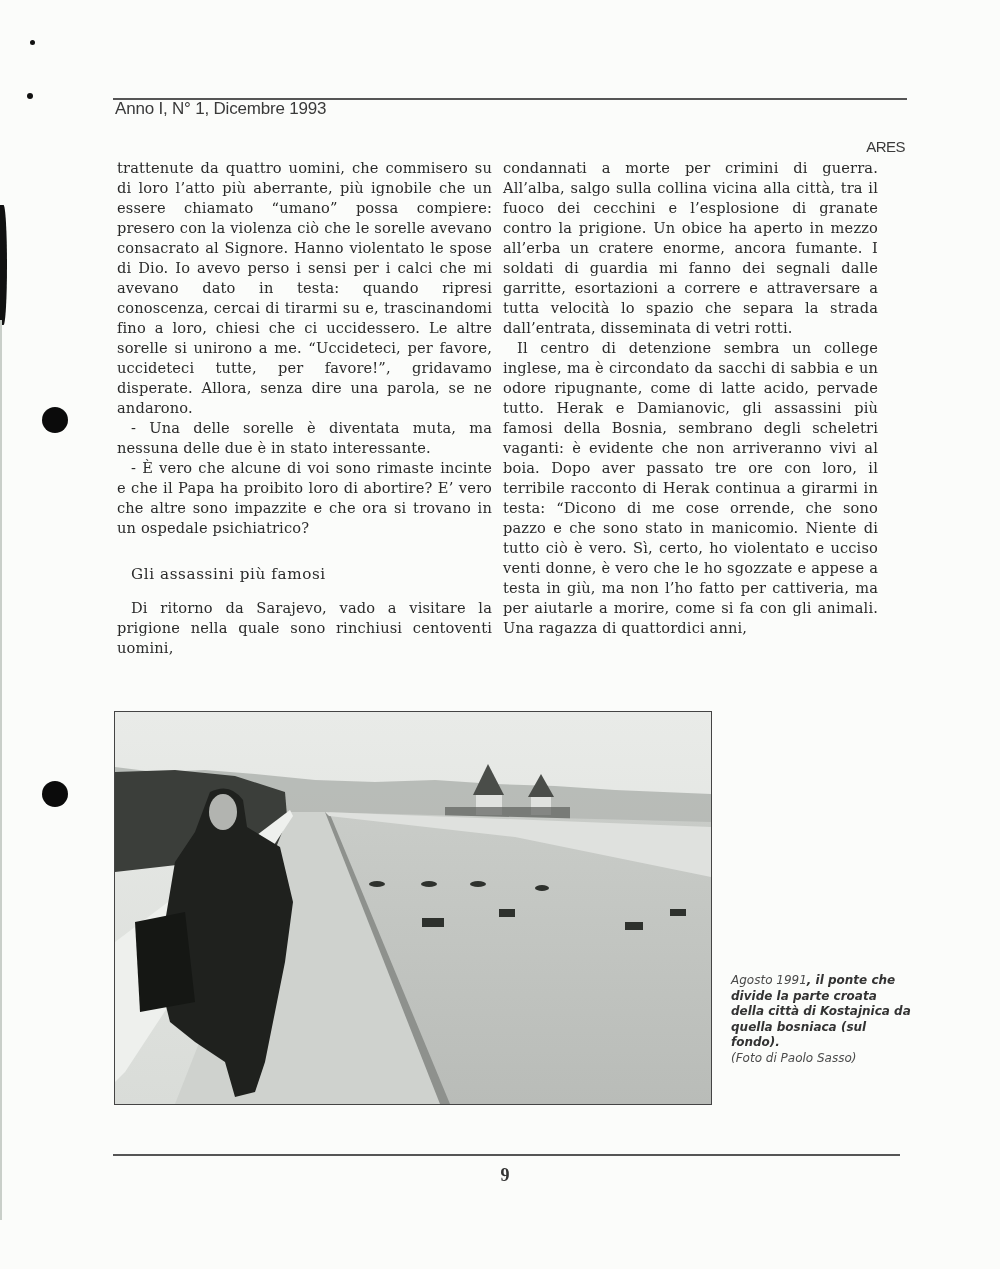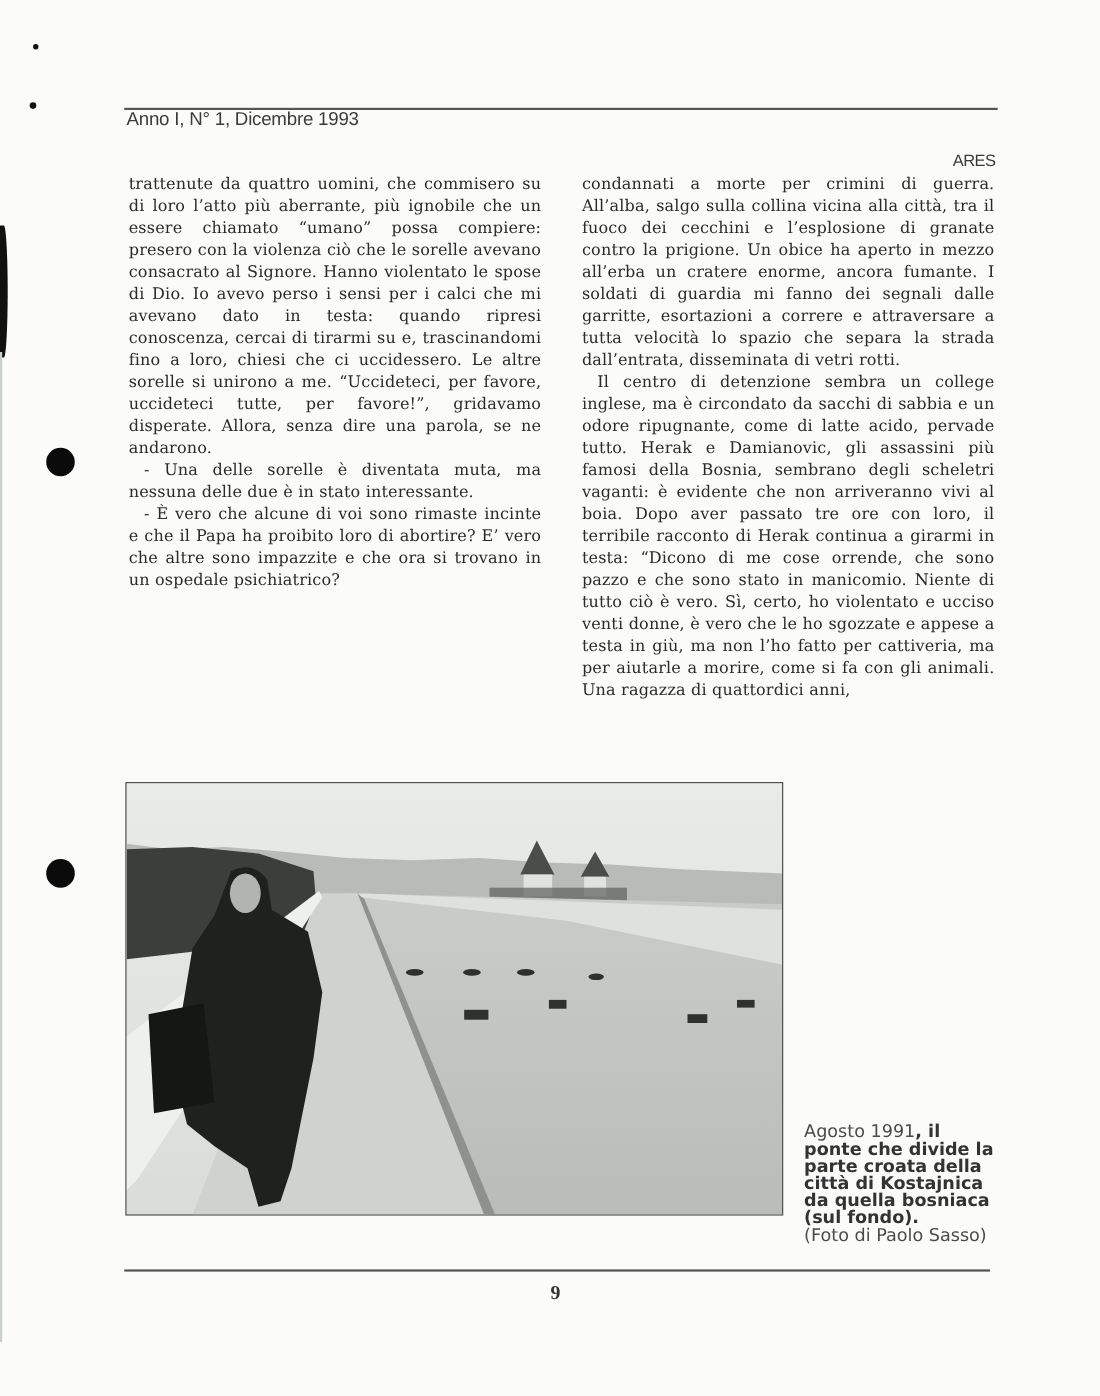--- a/index.html
+++ b/index.html
@@ -29,37 +29,37 @@
   }
   .header-left { left: 115px; }
   .header-right { right: 95px; font-size: 15px; letter-spacing: -0.5px; top: 102px; margin-top: 36px; }
 
   .column {
     position: absolute; top: 158px; width: 375px;
     font-size: 14.6px; line-height: 20px; text-align: justify;
     letter-spacing: 0.15px;
   }
   .col-left { left: 117px; }
-  .col-right { left: 529px; }
+  .col-right { left: 503px; }
   .column p { margin: 0; text-indent: 14px; }
   .column p.noindent { text-indent: 0; }
   .section-heading {
     margin: 26px 0 14px 14px; font-size: 15.2px; letter-spacing: 0.6px; font-weight: normal;
   }
 
   .photo {
     position: absolute; left: 114px; top: 711px; width: 596px; height: 392px;
     border: 1px solid #444; overflow: hidden; background: #d8dbd7;
   }
   .photo svg { display: block; }
 
   .caption {
-    position: absolute; left: 731px; top: 1021px; width: 180px;
+    position: absolute; left: 731px; top: 973px; width: 180px;
     font-family: "DejaVu Sans", "Liberation Sans", sans-serif;
-    font-size: 16px; line-height: 15.6px; color: #4a4a4a;
+    font-size: 12px; line-height: 15.6px; font-style: italic; color: #4a4a4a;
   }
   .caption b { font-weight: bold; color: #333; }
 
   .footer-rule { position: absolute; left: 113px; top: 1154px; width: 787px; height: 2px; background: #555; }
   .page-number {
     position: absolute; left: 0; width: 1010px; top: 1165px; text-align: center;
     font-family: "Liberation Serif", serif; font-weight: bold; font-size: 18px; color: #333;
   }
 </style>
 </head>
@@ -73,20 +73,22 @@
 <div class="punch p2"></div>
 
 <div class="header-rule"></div>
 <div class="header-left">Anno I, N° 1, Dicembre 1993</div>
 <div class="header-right">ARES</div>
 
 <div class="column col-left">
   <p class="noindent">trattenute da quattro uomini, che commisero su di loro l’atto più aberrante, più ignobile che un essere chiamato “umano” possa compiere: presero con la violenza ciò che le sorelle avevano consacrato al Signore. Hanno violentato le spose di Dio. Io avevo perso i sensi per i calci che mi avevano dato in testa: quando ripresi conoscenza, cercai di tirarmi su e, trascinandomi fino a loro, chiesi che ci uccidessero. Le altre sorelle si unirono a me. “Uccideteci, per favore, uccideteci tutte, per favore!”, gridavamo disperate. Allora, senza dire una parola, se ne andarono.</p>
   <p>- Una delle sorelle è diventata muta, ma nessuna delle due è in stato interessante.</p>
   <p>- È vero che alcune di voi sono rimaste incinte e che il Papa ha proibito loro di abortire? E’ vero che altre sono impazzite e che ora si trovano in un ospedale psichiatrico?</p>
+  <h3 class="section-heading">Gli assassini più famosi</h3>
+  <p>Di ritorno da Sarajevo, vado a visitare la prigione nella quale sono rinchiusi centoventi uomini,</p>
 </div>
 
 <div class="column col-right">
   <p class="noindent">condannati a morte per crimini di guerra. All’alba, salgo sulla collina vicina alla città, tra il fuoco dei cecchini e l’esplosione di granate contro la prigione. Un obice ha aperto in mezzo all’erba un cratere enorme, ancora fumante. I soldati di guardia mi fanno dei segnali dalle garritte, esortazioni a correre e attraversare a tutta velocità lo spazio che separa la strada dall’entrata, disseminata di vetri rotti.</p>
   <p>Il centro di detenzione sembra un college inglese, ma è circondato da sacchi di sabbia e un odore ripugnante, come di latte acido, pervade tutto. Herak e Damianovic, gli assassini più famosi della Bosnia, sembrano degli scheletri vaganti: è evidente che non arriveranno vivi al boia. Dopo aver passato tre ore con loro, il terribile racconto di Herak continua a girarmi in testa: “Dicono di me cose orrende, che sono pazzo e che sono stato in manicomio. Niente di tutto ciò è vero. Sì, certo, ho violentato e ucciso venti donne, è vero che le ho sgozzate e appese a testa in giù, ma non l’ho fatto per cattiveria, ma per aiutarle a morire, come si fa con gli animali. Una ragazza di quattordici anni,</p>
 </div>
 
 <div class="photo" title="Black-and-white photo of an elderly woman in a headscarf carrying a bag, walking on a bridge sidewalk; obstacles on the road and buildings with pointed roofs in the background">
   <svg width="596" height="392" viewBox="0 0 596 392">
     <defs>

